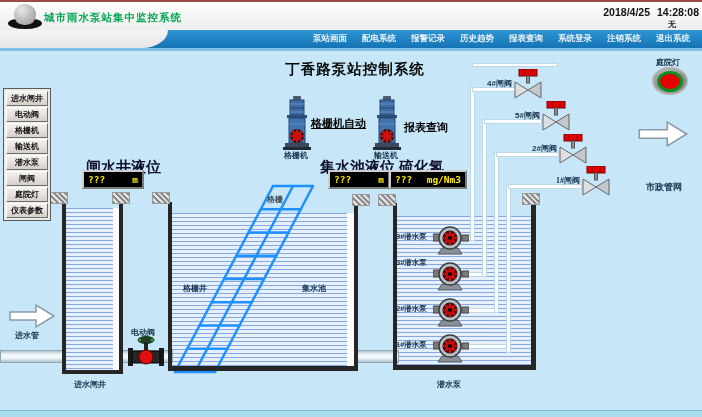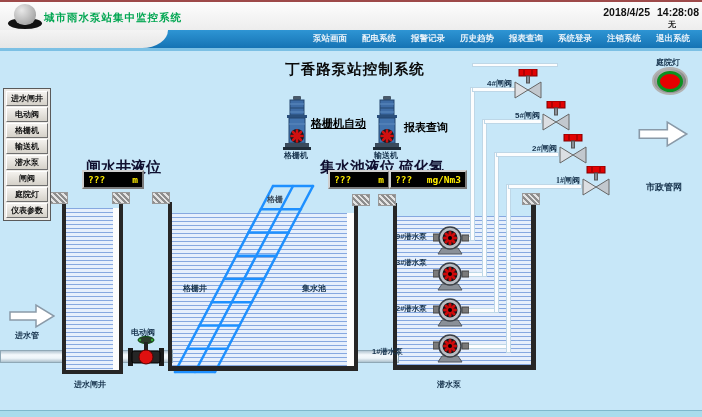--- a/index.html
+++ b/index.html
@@ -268,21 +268,21 @@
       <use href="#subpump"></use>
     </svg>
   <div class="lbl" style="left:396px;top:256px;font-size:7.5px;">3#潜水泵</div>
   <svg class="dev" style="left:433px;top:259px;" width="36" height="30" viewBox="0 0 36 30">
       <use href="#subpump"></use>
     </svg>
   <div class="lbl" style="left:396px;top:302px;font-size:7.5px;">2#潜水泵</div>
   <svg class="dev" style="left:433px;top:295px;" width="36" height="30" viewBox="0 0 36 30">
       <use href="#subpump"></use>
     </svg>
-  <div class="lbl" style="left:372px;top:338px;font-size:7.5px;margin-top:7px;">1#潜水泵</div>
+  <div class="lbl" style="left:396px;top:338px;font-size:7.5px;">1#潜水泵</div>
   <svg class="dev" style="left:433px;top:331px;" width="36" height="30" viewBox="0 0 36 30">
       <use href="#subpump"></use>
     </svg>
 
   <div class="hatch" style="left:50px;top:190px;"></div>
   <div class="hatch" style="left:112px;top:190px;"></div>
   <div class="hatch" style="left:152px;top:190px;"></div>
   <div class="hatch" style="left:352px;top:192px;"></div>
   <div class="hatch" style="left:378px;top:192px;"></div>
   <div class="hatch" style="left:522px;top:191px;"></div>

